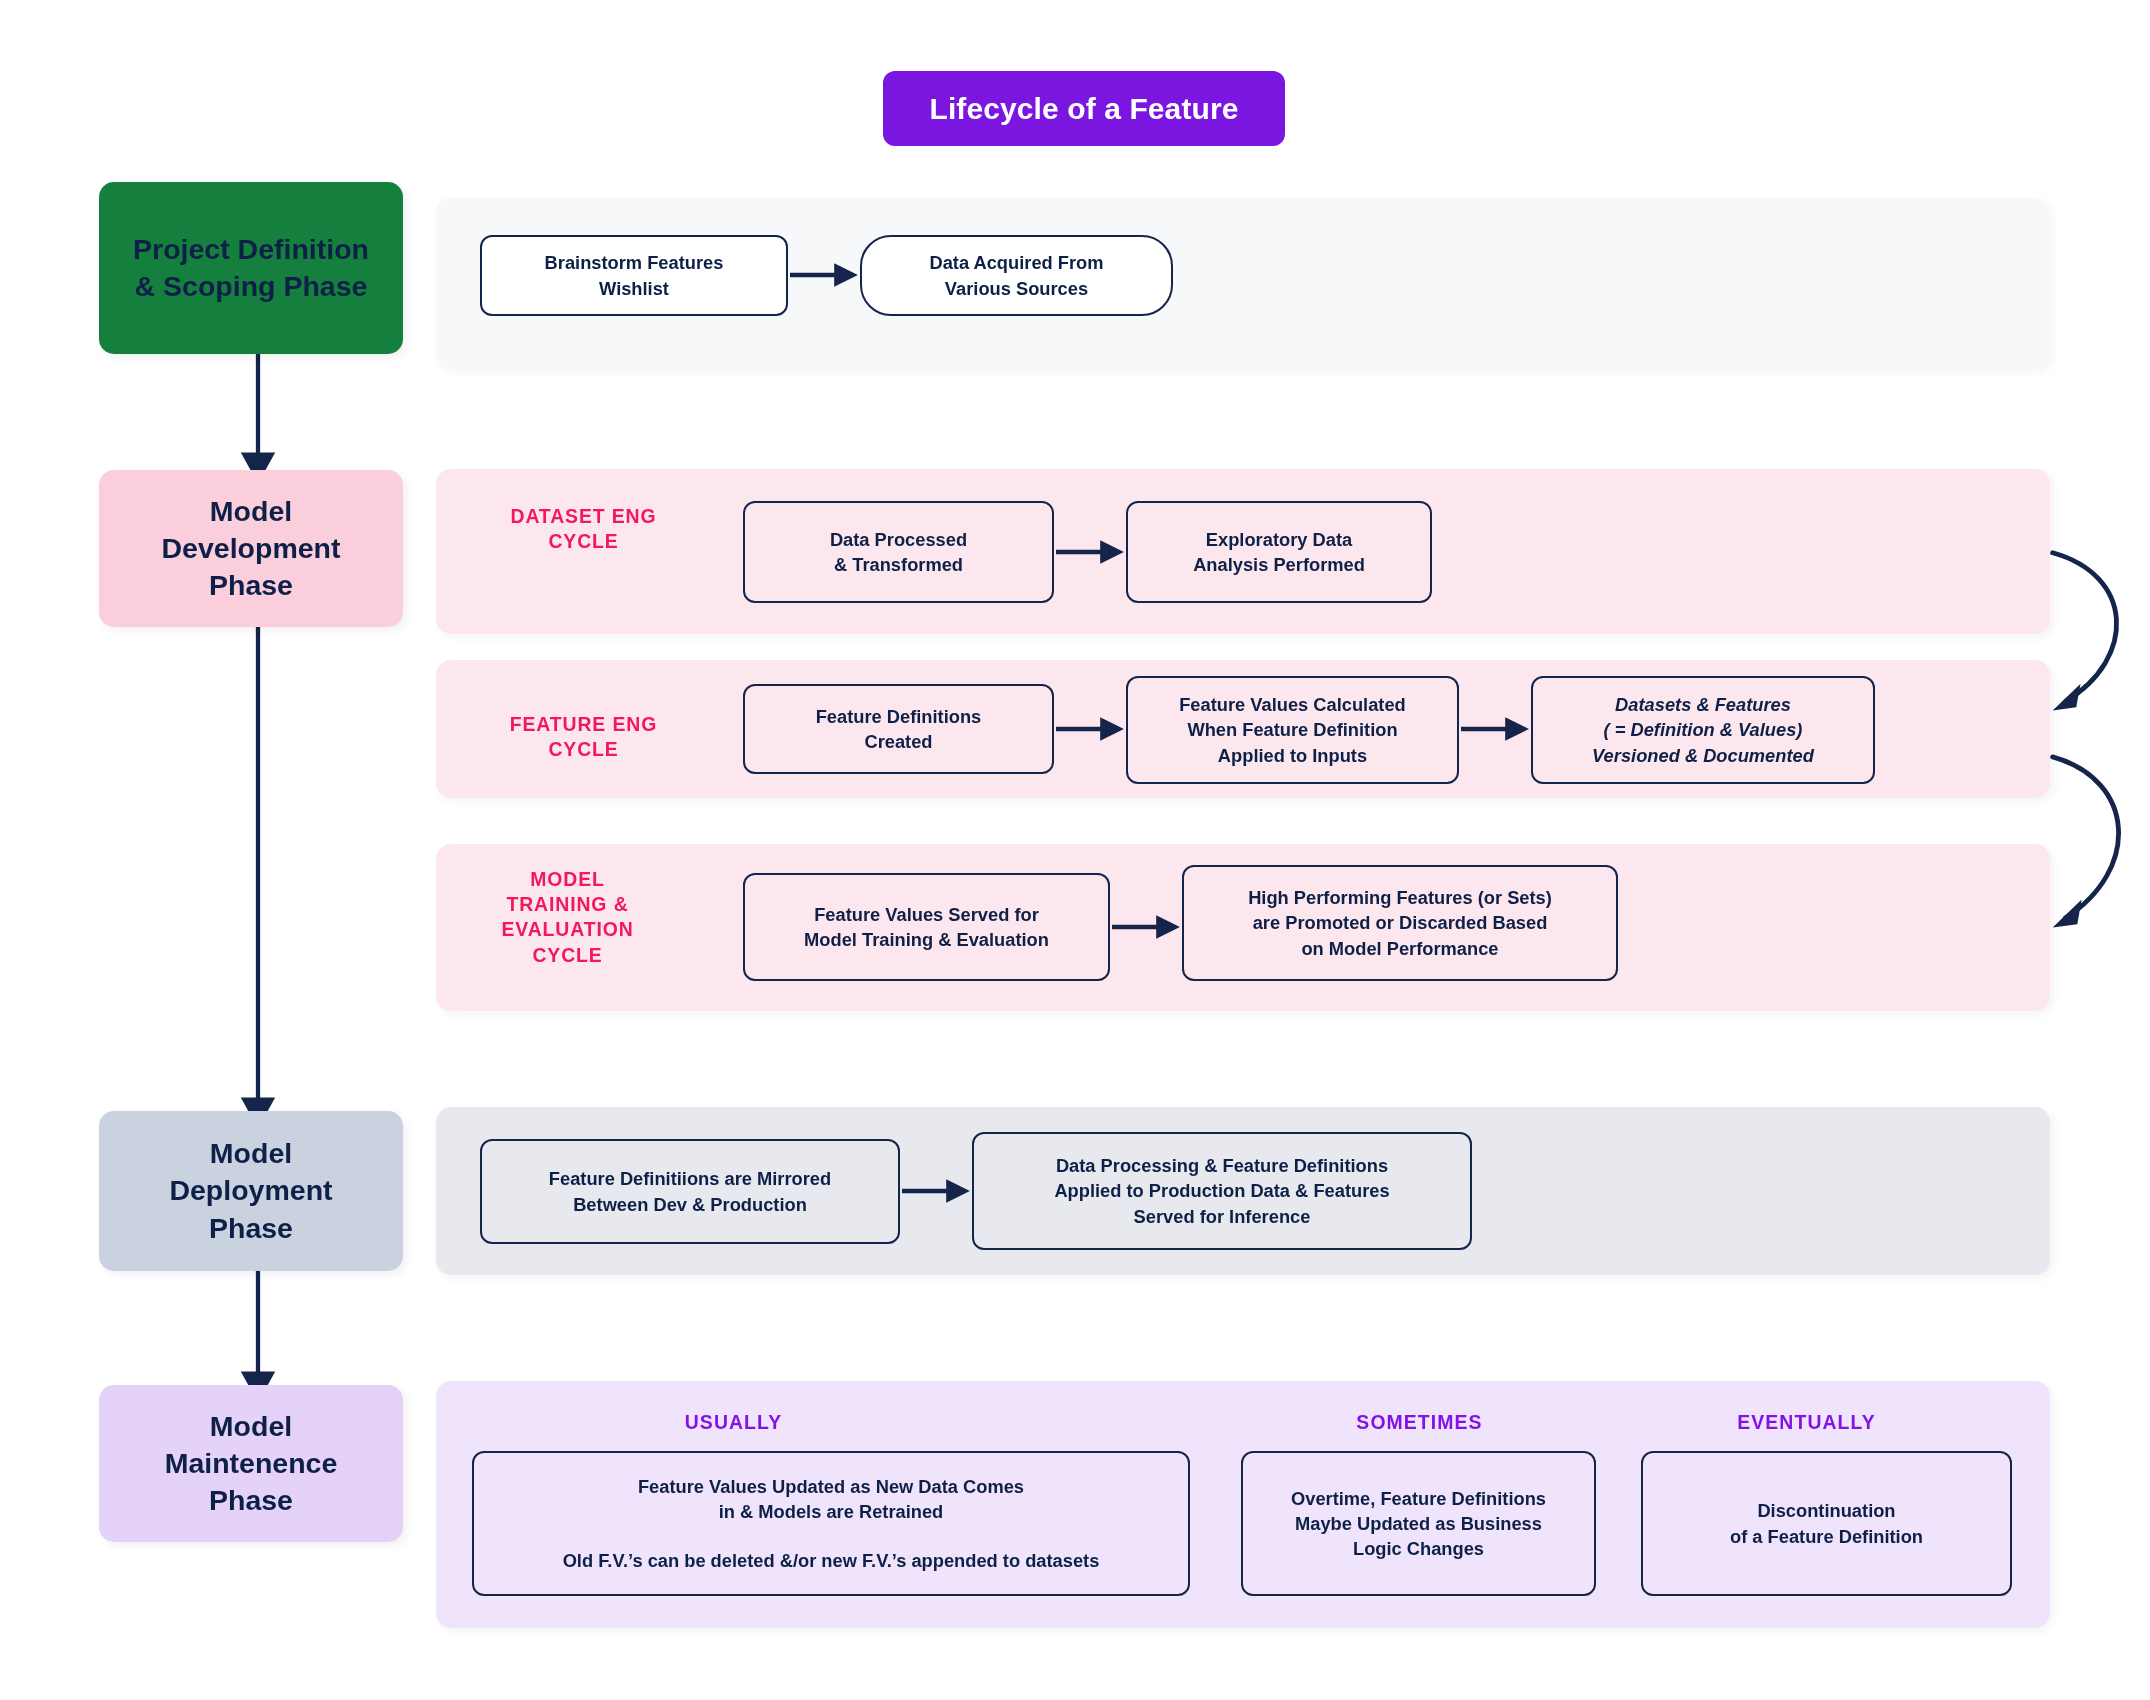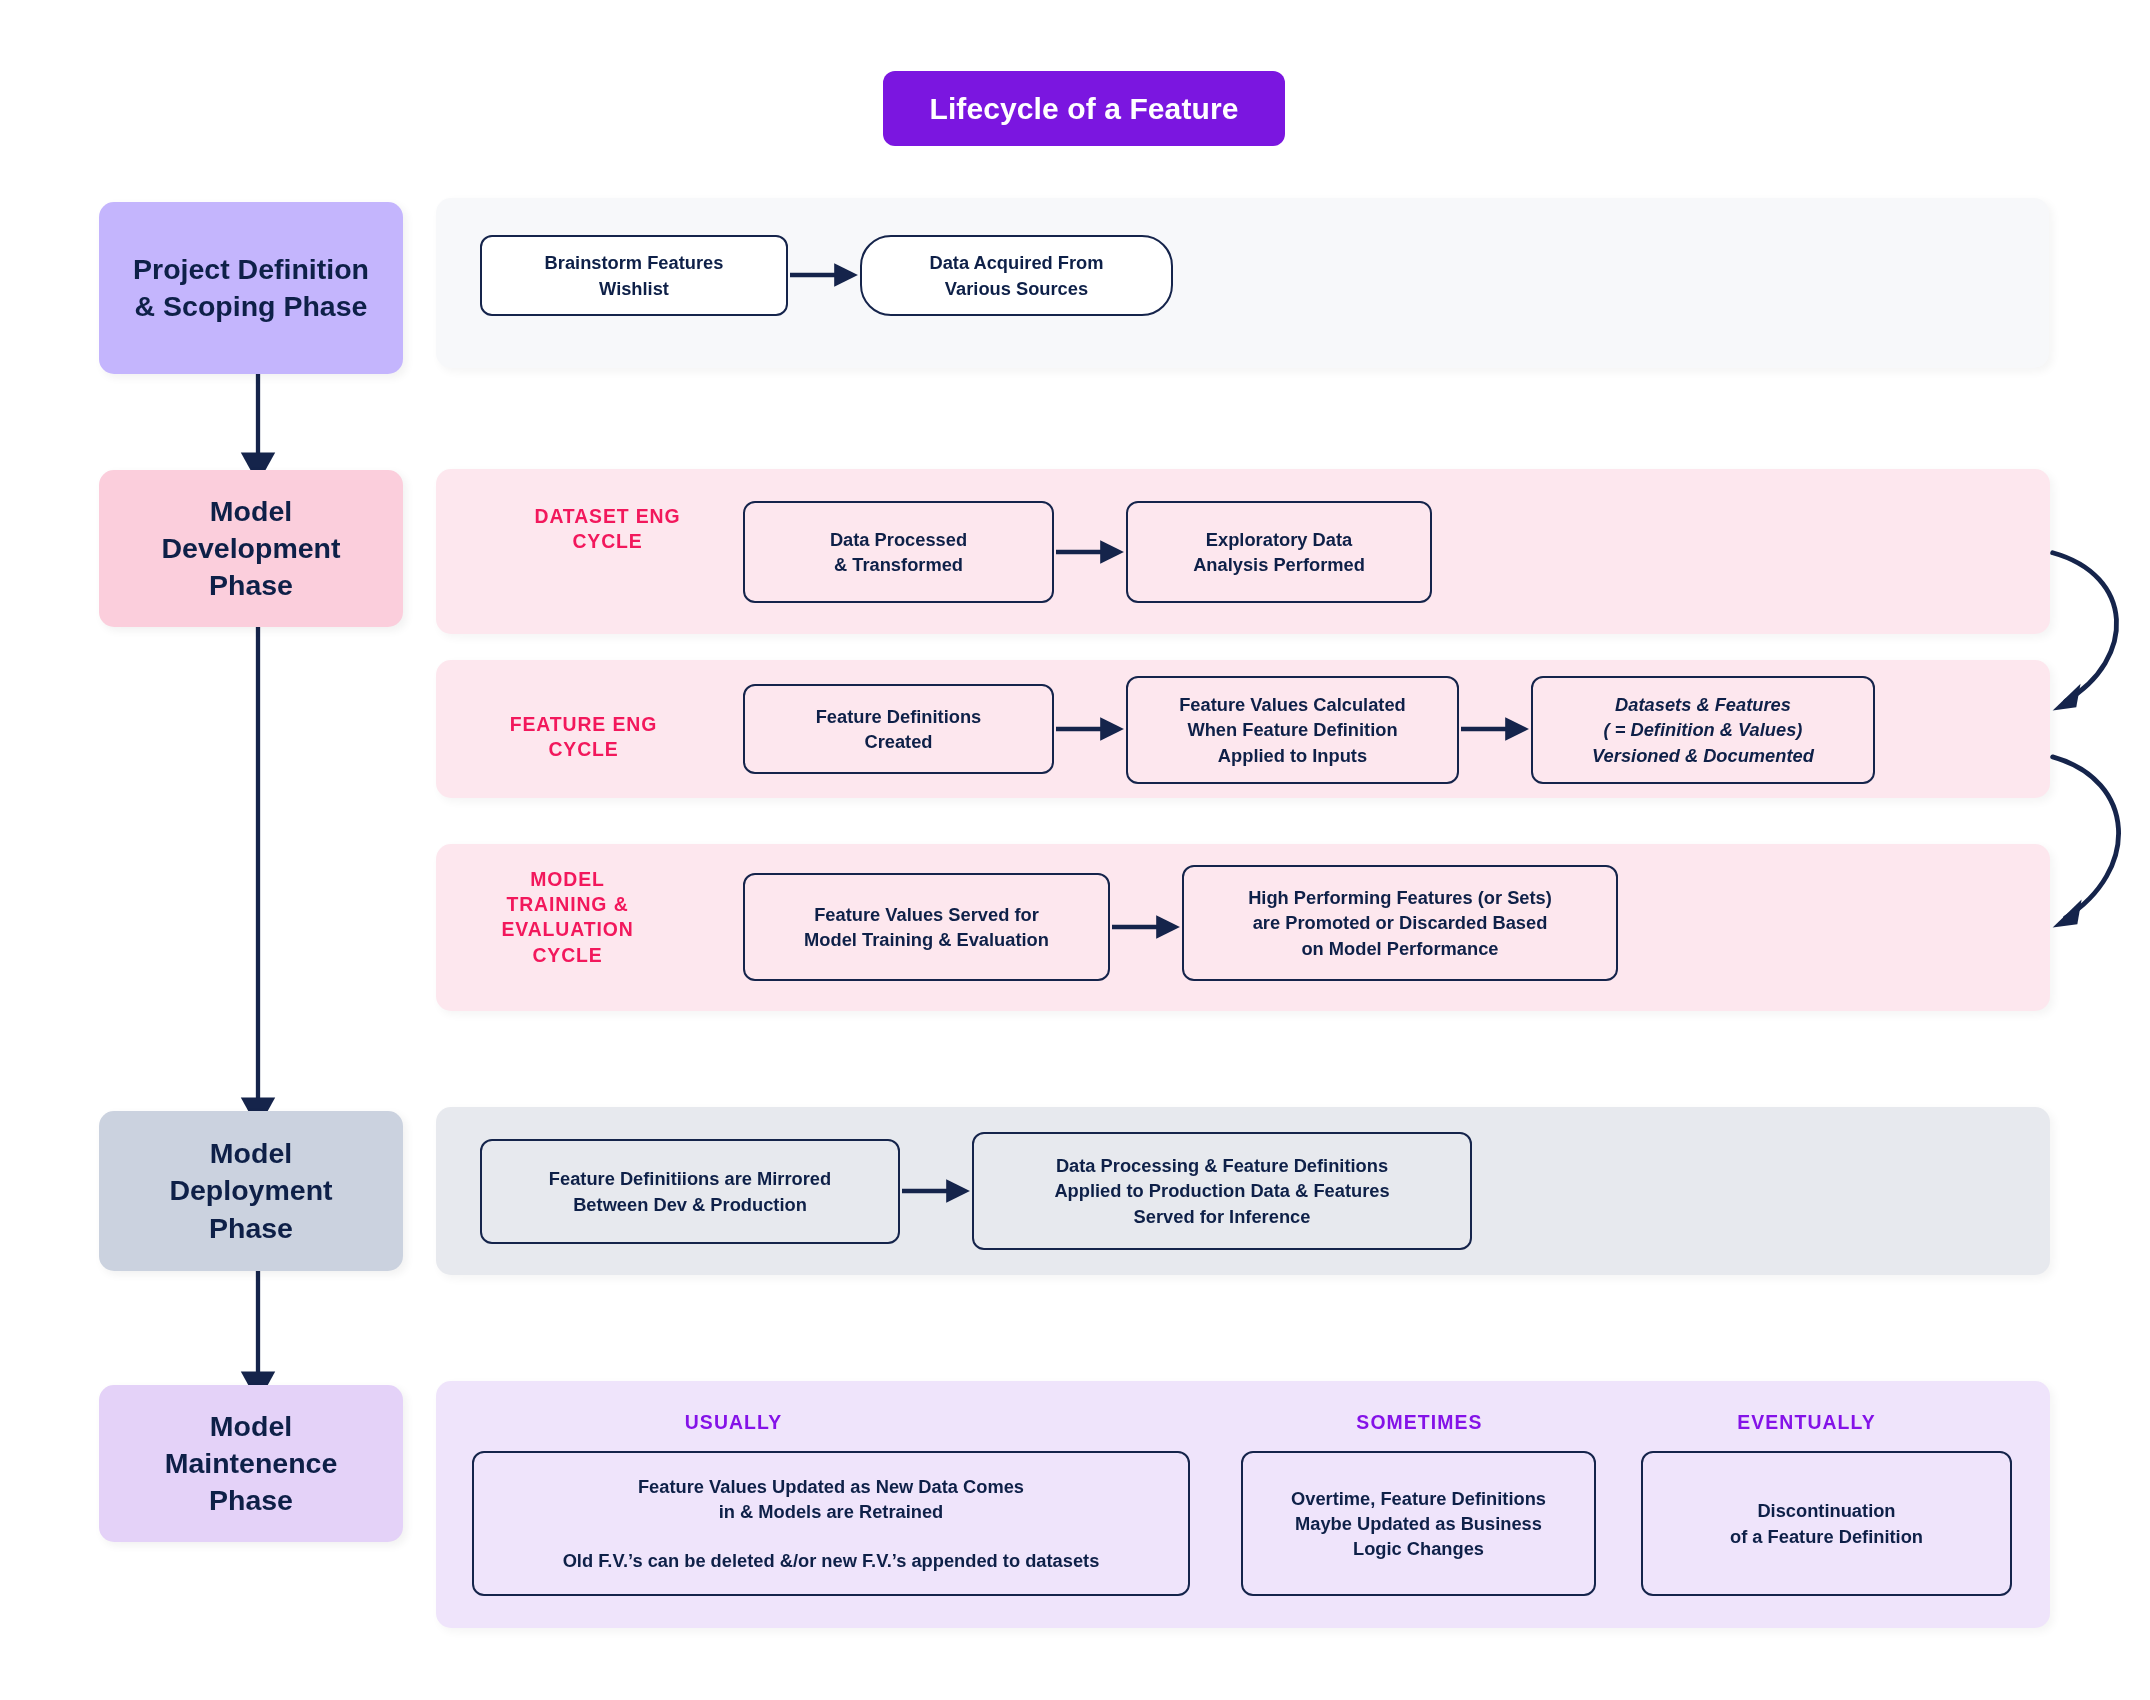--- a/index.html
+++ b/index.html
@@ -21,21 +21,21 @@
   
   .phase-chip{
     position:absolute;left:99px;width:304px;
     border-radius:15px;
     display:flex;align-items:center;justify-content:center;
     text-align:center;color:#0E2048;font-size:28.5px;font-weight:bold;
     line-height:1.30;
     box-shadow:3.2px 3.2px 8.6px rgba(0,0,0,.055);
     z-index:4;
   }
-  .phase-p1{top:202px;height:172px;background:#c4b5fd;}
+  .phase-p1{top:182px;height:172px;background:#15803d;}
   .phase-p2{top:470px;height:157px;background:#FBCEDC;}
   .phase-p3{top:1111px;height:160px;background:#CBD2DF;}
   .phase-p4{top:1385px;height:157px;background:#E4D2F8;}
 
   
   .vconn{position:absolute;left:215px;width:86px;z-index:2;}
   .vconn svg{display:block;}
 
   
   .band{
@@ -168,21 +168,21 @@
 
   <div class="node white" style="left:860px;top:235px;width:313px;height:81px;border-radius:31px;">
     <div>
       <div>Data Acquired From</div>
       <div>Various Sources</div>
     </div>
   </div>
 
   <div class="band band-dataset"></div>
 
-  <div class="cycle-label" style="left:500px;top:504px;">
+  <div class="cycle-label" style="left:476px;top:504px;">
     <div>DATASET ENG</div>
     <div>CYCLE</div>
   </div>
 
   <div class="node" style="left:743px;top:501px;width:311px;height:102px;">
     <div>
       <div>Data Processed</div>
       <div>&amp; Transformed</div>
     </div>
   </div>

